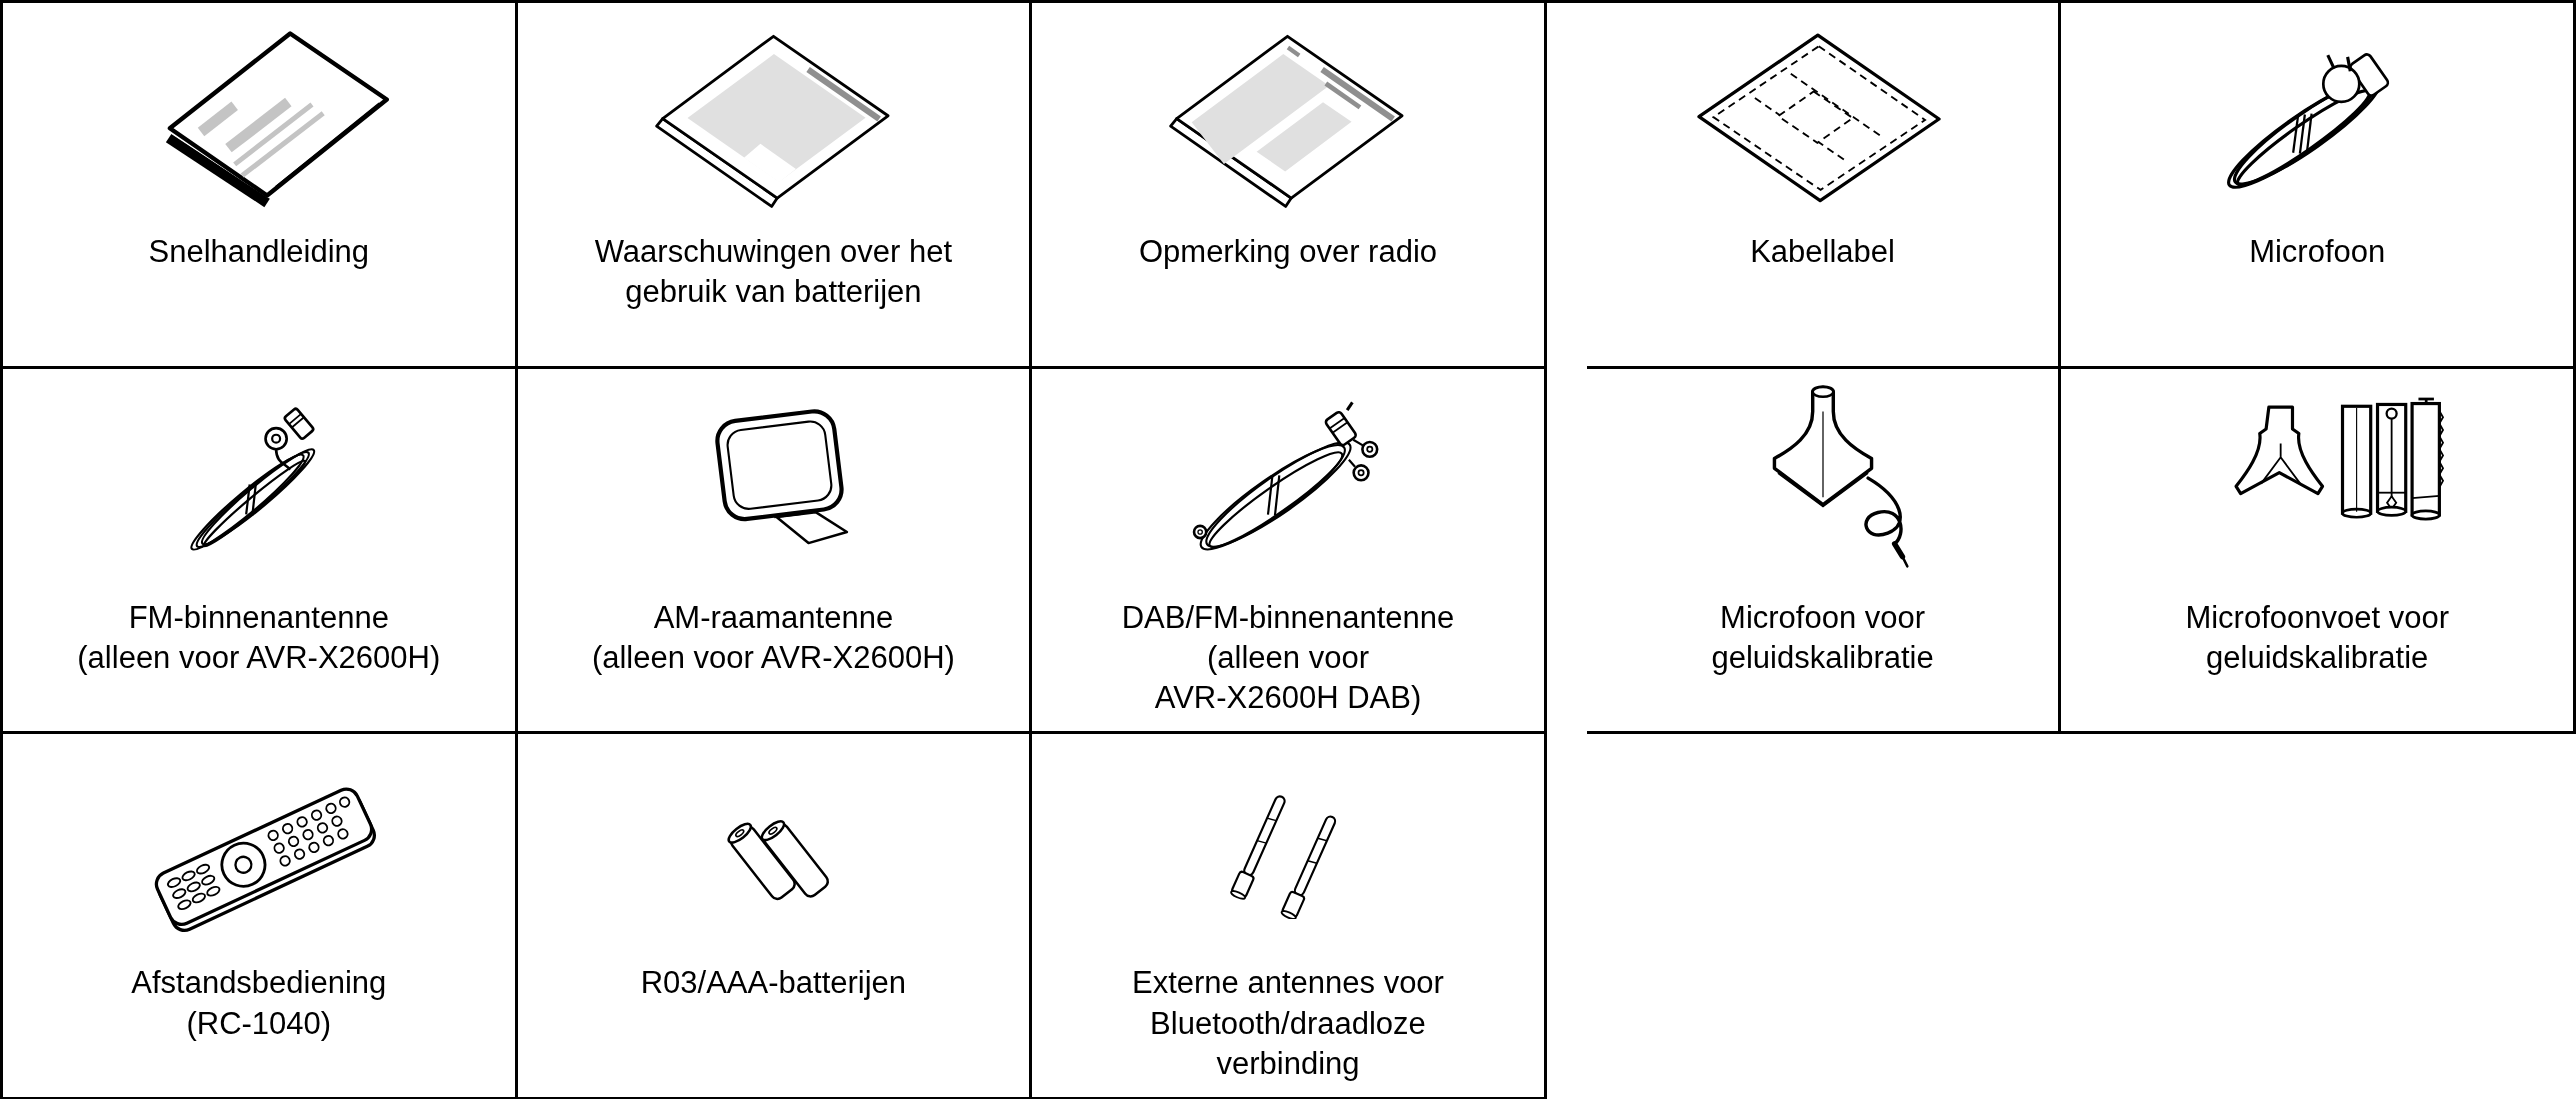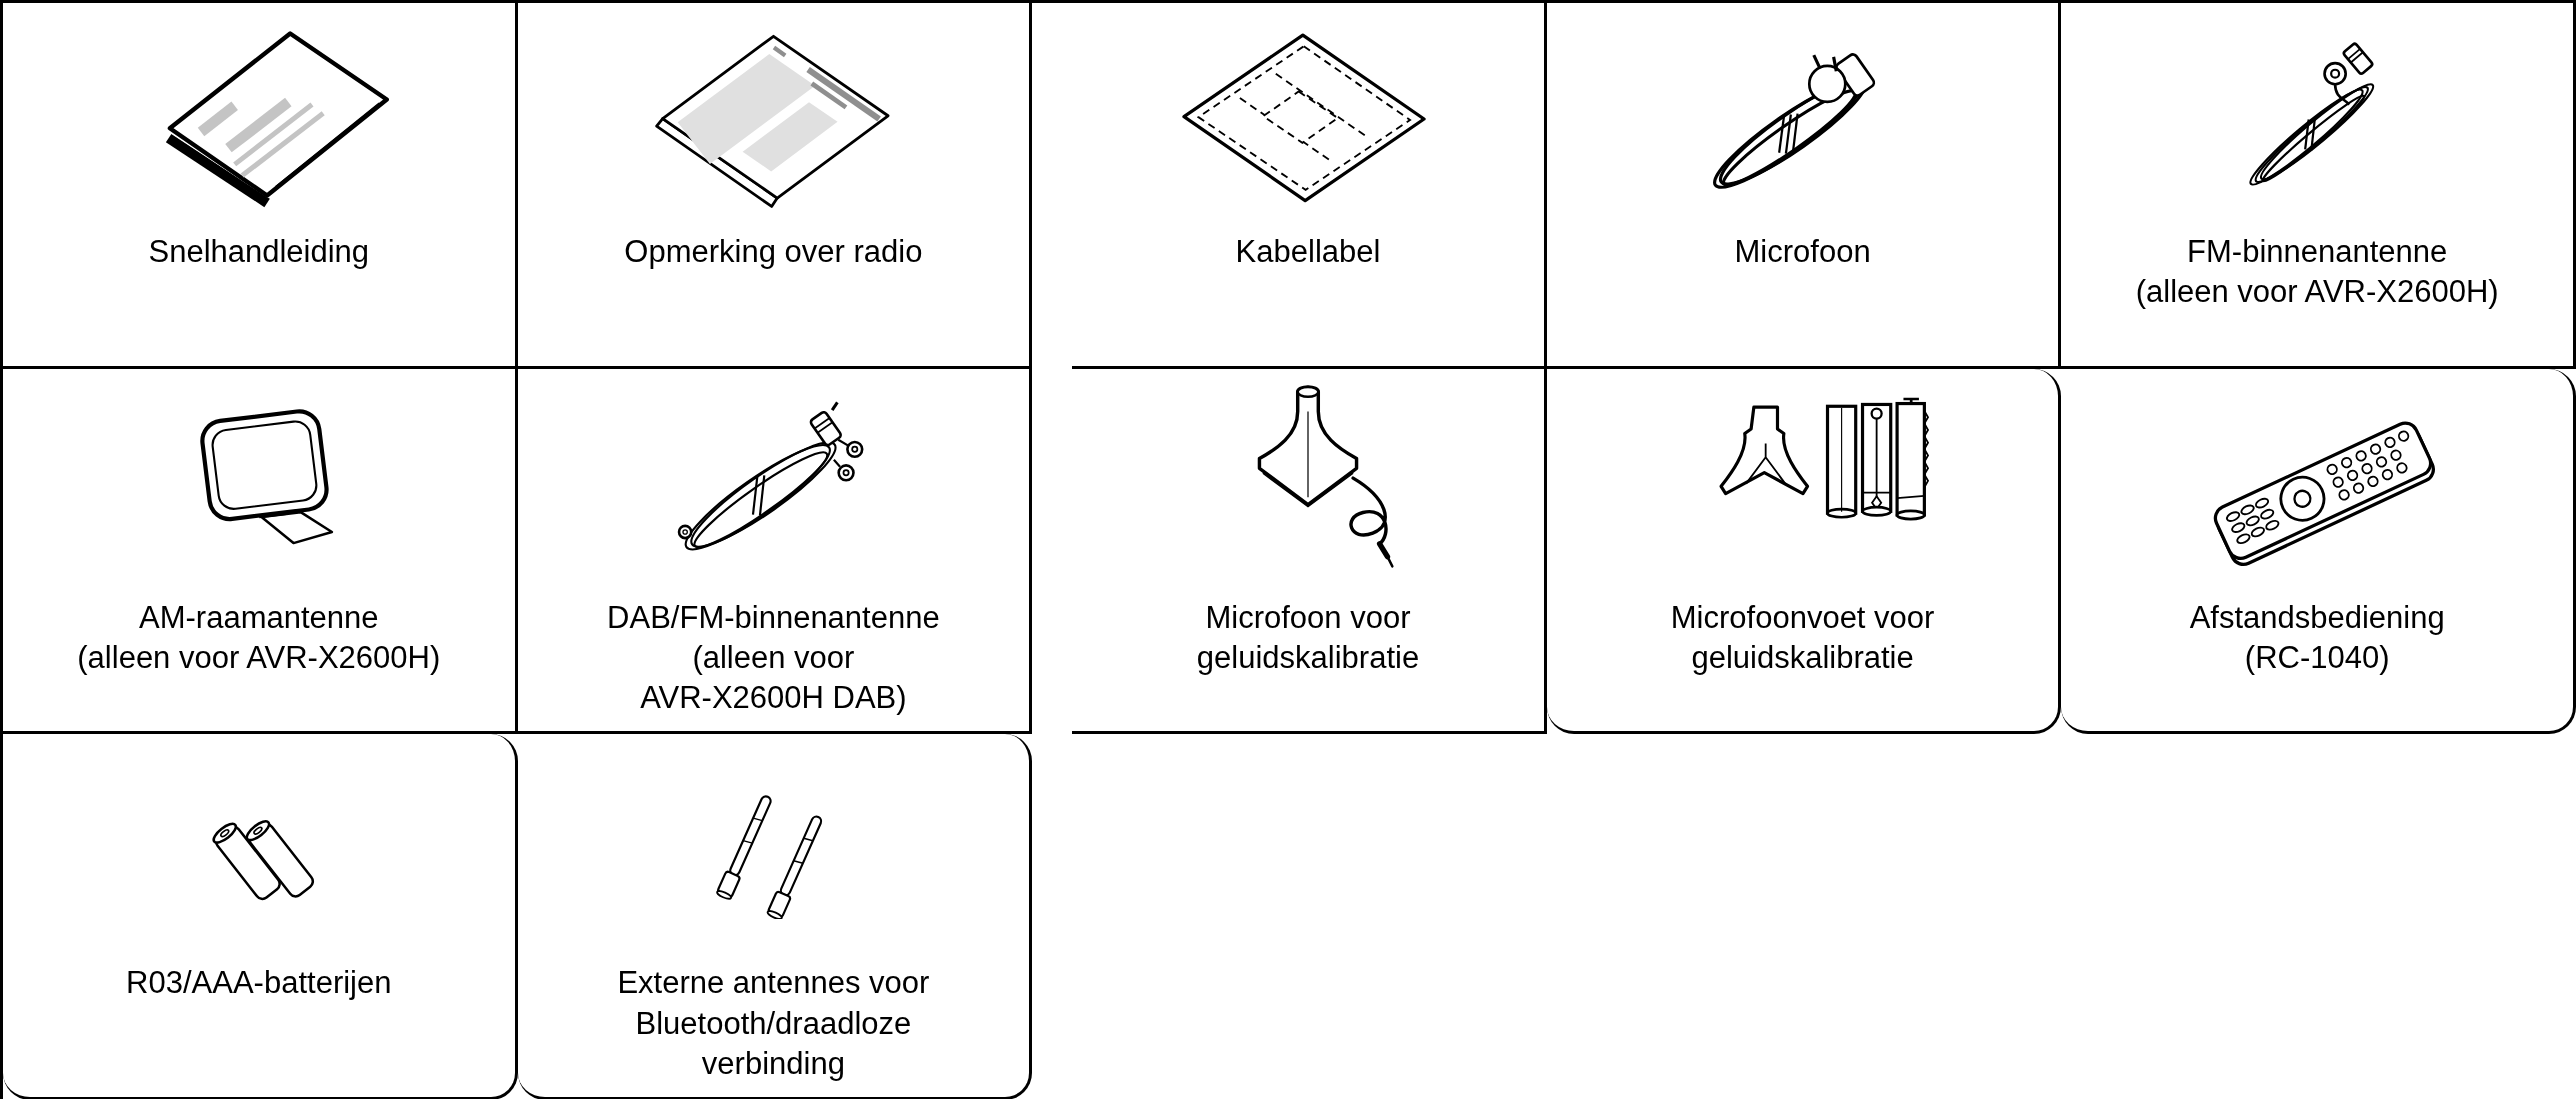--- a/index.html
+++ b/index.html
@@ -24,21 +24,21 @@
   .cell{
     box-sizing:border-box;
     border-right:3.8px solid var(--line);
     border-bottom:3.8px solid var(--line);
     display:flex;flex-direction:column;align-items:center;
     padding:0 6.1px;
     overflow:hidden;
   }
   
   .col5{border-right-width:3.1px;margin-left:40px;}
-  .row3{border-bottom-width:3.1px;border-radius:27px;}
+  .row3{border-bottom-width:3.1px;}
   
   .cell-open{border-right:none;border-bottom:none;}
   .art{
     height:223px;flex:none;margin-top:4.6px;
     display:flex;align-items:center;justify-content:center;
   }
   .label{
     text-align:center;
     font-size:31px;line-height:1.3;color:#000;
     white-space:pre-line;
@@ -62,20 +62,33 @@
           <line x1="142" y1="170" x2="196" y2="128" stroke="#c4c4c4" stroke-width="17"></line>
           <line x1="186" y1="196" x2="282" y2="122" stroke="#c4c4c4" stroke-width="17"></line>
           <line x1="196" y1="222" x2="320" y2="126" stroke="#c4c4c4" stroke-width="8"></line>
           <line x1="208" y1="240" x2="338" y2="140" stroke="#c4c4c4" stroke-width="8"></line>
         </svg>
       </div>
       <div class="label">Snelhandleiding</div>
     </div>
 
 
+    <div class="cell">
+      <div class="art">
+        <svg viewBox="0 0 600 400" width="281" height="187">
+          <polygon points="63,198 50,214 296,386 308,368" fill="#fff" stroke="#000" stroke-width="6" stroke-linejoin="round"></polygon>
+          <polygon points="300,22 545,192 308,368 63,198" fill="#fff" stroke="#000" stroke-width="6" stroke-linejoin="round"></polygon>
+          <polygon points="301,60 497,196 312,333 116,197" fill="#e0e0e0"></polygon>
+          <polygon points="237,282 312,334 348,306 272,252" fill="#fff"></polygon>
+          <line x1="374" y1="93" x2="526" y2="199" stroke="#8f8f8f" stroke-width="13"></line>
+        </svg>
+      </div>
+      <div class="label">Waarschuwingen over het
+gebruik van batterijen</div>
+    </div>
 
     <div class="cell">
       <div class="art">
         <svg viewBox="0 0 600 400" width="281" height="187">
           <polygon points="63,198 50,214 296,386 308,368" fill="#fff" stroke="#000" stroke-width="6" stroke-linejoin="round"></polygon>
           <polygon points="300,22 545,192 308,368 63,198" fill="#fff" stroke="#000" stroke-width="6" stroke-linejoin="round"></polygon>
           <polygon points="291,60 389,128 164,295 95,206" fill="#e0e0e0"></polygon>
           <polygon points="376,163 437,205 295,311 234,269" fill="#e0e0e0"></polygon>
           <line x1="374" y1="93" x2="526" y2="199" stroke="#8f8f8f" stroke-width="13"></line>
           <line x1="382" y1="123" x2="455" y2="174" stroke="#8f8f8f" stroke-width="10"></line>

